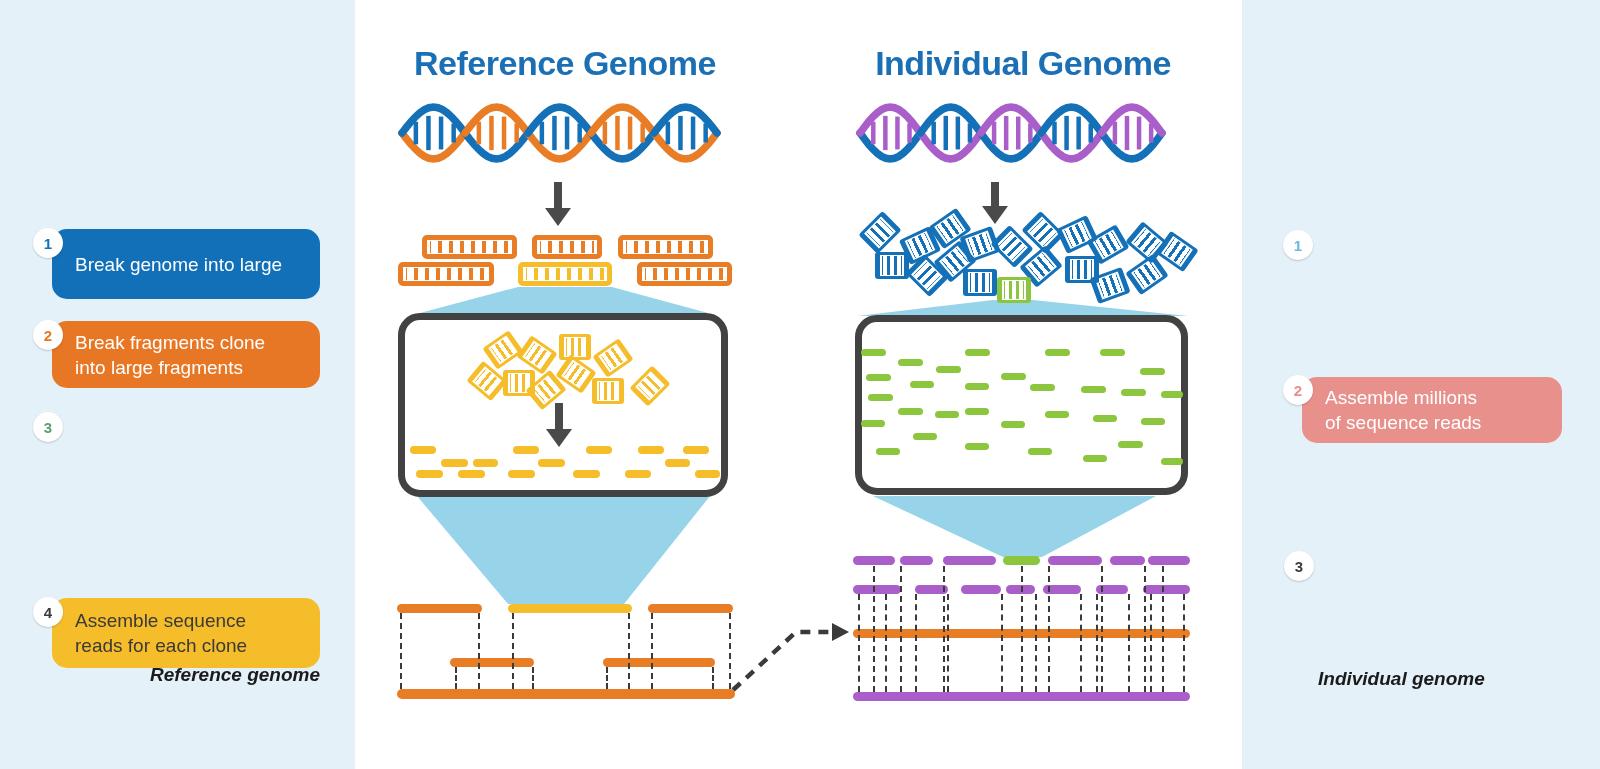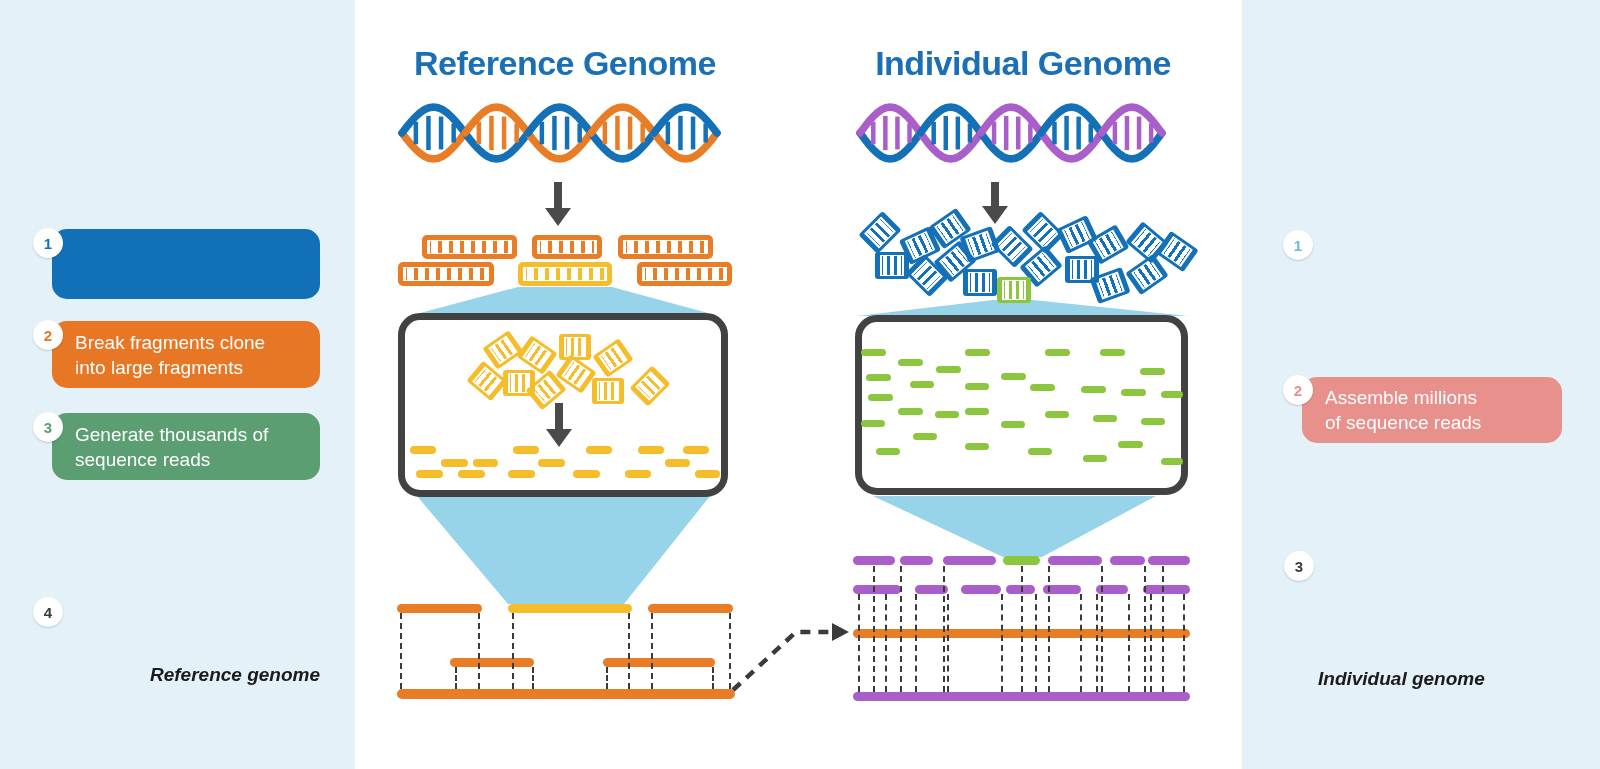--- a/index.html
+++ b/index.html
@@ -114,46 +114,47 @@
     </svg>
 
   <div class="col-title" id="title-ref">Reference Genome</div>
   <div class="col-title" id="title-ind">Individual Genome</div>
 
   <div class="badge" style="left:33px;top:228px;color:var(--badge-l1)">
       <span>1</span>
     </div>
   <div class="step light" style="left:52px;top:229px;width:268px;height:70px;background:var(--step-l1)">
     <div>
+        <div>Break genome into large</div>
       </div>
   </div>
 
   <div class="badge" style="left:33px;top:320px;color:var(--badge-l2)">
       <span>2</span>
     </div>
   <div class="step light" style="left:52px;top:321px;width:268px;height:67px;background:var(--step-l2)">
     <div>
         <div>Break fragments clone</div>
         <div>into large fragments</div>
       </div>
   </div>
 
   <div class="badge" style="left:33px;top:412px;color:var(--badge-l3)">
       <span>3</span>
     </div>
-  <div class="step light" style="left:52px;top:413px;width:268px;height:67px;background:var(--step-l3)">
-    <div>
-        <div>Generate thousands of</div>
-        <div>sequence reads</div>
-      </div>
-  </div>
 
   <div class="badge" style="left:33px;top:597px;color:var(--badge-l4)">
       <span>4</span>
     </div>
+  <div class="step dark" style="left:52px;top:598px;width:268px;height:70px;background:var(--step-l4)">
+    <div>
+        <div>Assemble sequence</div>
+        <div>reads for each clone</div>
+      </div>
+  </div>
 
   <div class="caption" style="left:120px;top:664px;width:200px;text-align:right">Reference genome</div>
 
   <div class="badge" style="left:1283px;top:230px;color:var(--badge-r1)">
       <span>1</span>
     </div>
 
   <div class="badge" style="left:1283px;top:375px;color:var(--badge-r2)">
       <span>2</span>
     </div>

